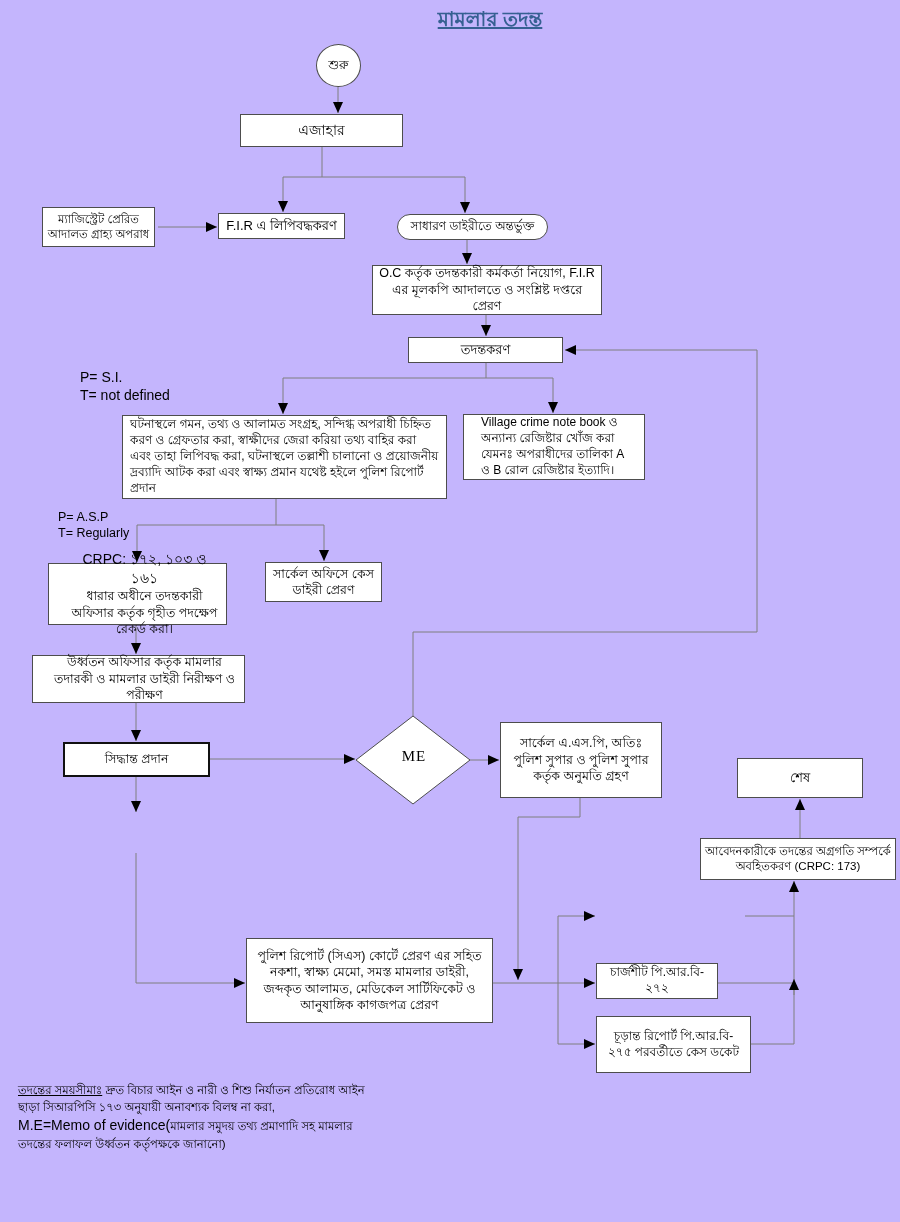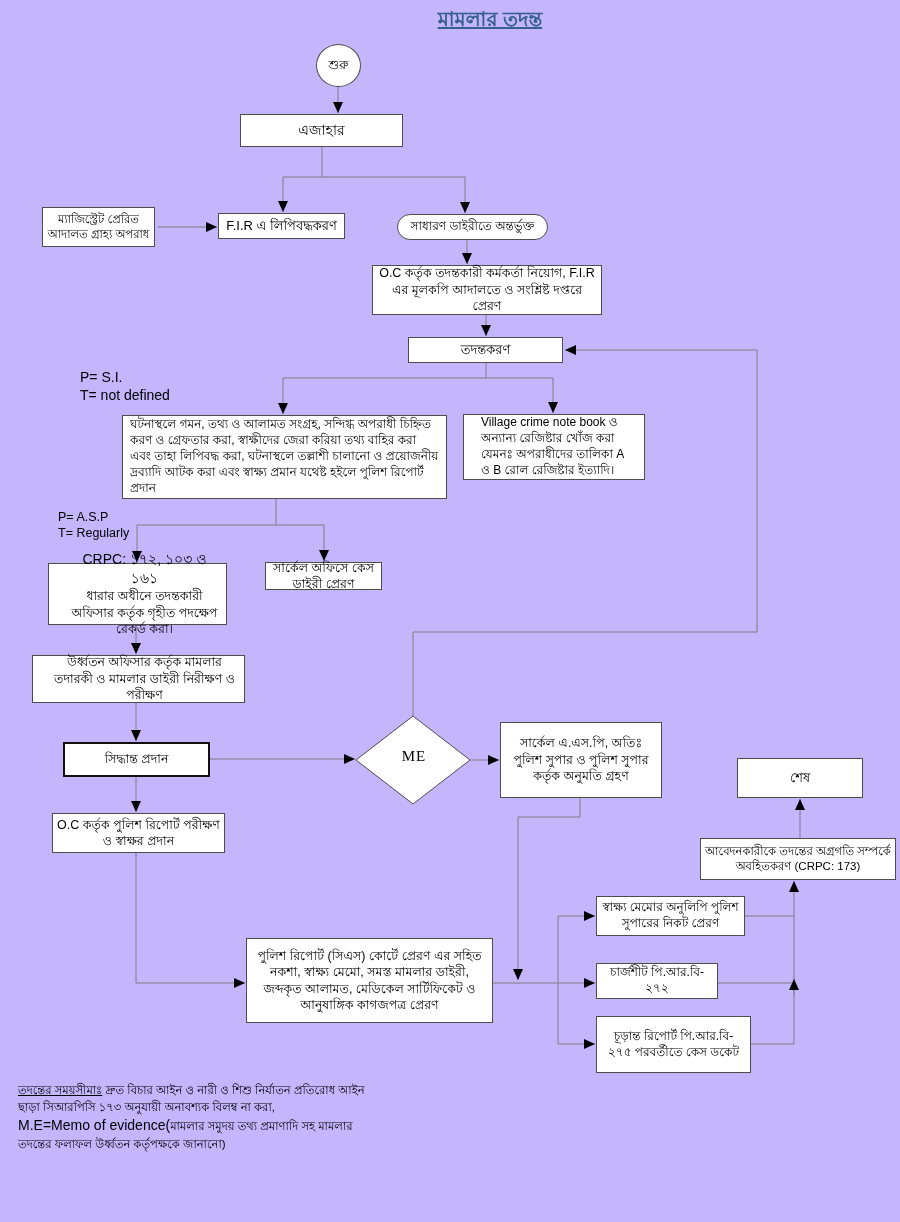--- a/index.html
+++ b/index.html
@@ -125,39 +125,37 @@
   <div class="plabel p2">
     <div>P= A.S.P</div>
     <div>T= Regularly</div>
   </div>
 
   <div class="node" style="left:48px;top:563px;width:179px;height:62px;flex-direction:column;padding-left:18px;">
     <span class="crpc-big">CRPC: ১৭২, ১০৩ ও ১৬১</span>
     <span class="crpc-rest">ধারার অধীনে তদন্তকারী অফিসার কর্তৃক গৃহীত পদক্ষেপ রেকর্ড করা।</span>
   </div>
 
-  <div class="node" style="left:265px;top:562px;width:117px;height:28px;">সার্কেল অফিসে কেস ডাইরী প্রেরণ</div>
+  <div class="node" style="left:265px;top:562px;width:117px;height:40px;">সার্কেল অফিসে কেস ডাইরী প্রেরণ</div>
 
   <div class="node" style="left:32px;top:655px;width:213px;height:48px;padding-left:16px;">উর্ধ্বতন অফিসার কর্তৃক মামলার তদারকী ও মামলার ডাইরী নিরীক্ষণ ও পরীক্ষণ</div>
 
   <div class="node thick" style="left:63px;top:742px;width:147px;height:35px;">সিদ্ধান্ত প্রদান</div>
 
   <div class="me-label">ME</div>
 
   <div class="node" style="left:500px;top:722px;width:162px;height:76px;">সার্কেল এ.এস.পি, অতিঃ পুলিশ সুপার ও পুলিশ সুপার কর্তৃক অনুমতি গ্রহণ</div>
 
   <div class="node" style="left:737px;top:758px;width:126px;height:40px;font-size:13px;">শেষ</div>
 
-  <div class="node" style="left:52px;top:813px;width:173px;height:40px;">O.C কর্তৃক পুলিশ রিপোর্ট পরীক্ষণ ও স্বাক্ষর প্রদান</div>
 
   <div class="node fs11" style="left:700px;top:838px;width:196px;height:42px;">আবেদনকারীকে তদন্তের অগ্রগতি সম্পর্কে অবহিতকরণ (CRPC: 173)</div>
 
   <div class="node" style="left:246px;top:938px;width:247px;height:85px;">পুলিশ রিপোর্ট (সিএস) কোর্টে প্রেরণ এর সহিত নকশা, স্বাক্ষ্য মেমো, সমস্ত মামলার ডাইরী, জব্দকৃত আলামত, মেডিকেল সার্টিফিকেট ও আনুষাঙ্গিক কাগজপত্র প্রেরণ</div>
 
-  <div class="node fs12" style="left:596px;top:896px;width:149px;height:40px;">স্বাক্ষ্য মেমোর অনুলিপি পুলিশ সুপারের নিকট প্রেরণ</div>
 
   <div class="node fs12" style="left:596px;top:963px;width:122px;height:36px;">চার্জশীট পি.আর.বি- ২৭২</div>
 
   <div class="node fs12" style="left:596px;top:1016px;width:155px;height:57px;">চূড়ান্ত রিপোর্ট পি.আর.বি- ২৭৫ পরবর্তীতে কেস ডকেট</div>
 
   <div class="footer">
     <div><span class="f-underline">তদন্তের সময়সীমাঃ</span><span> দ্রুত বিচার আইন ও নারী ও শিশু নির্যাতন প্রতিরোধ আইন</span></div>
     <div>ছাড়া সিআরপিসি ১৭৩ অনুযায়ী অনাবশ্যক বিলম্ব না করা,</div>
     <div><span class="f-latin">M.E=Memo of evidence(</span><span>মামলার সমুদয় তথ্য প্রমাণাদি সহ মামলার</span></div>
     <div>তদন্তের ফলাফল উর্ধ্বতন কর্তৃপক্ষকে জানানো)</div>

